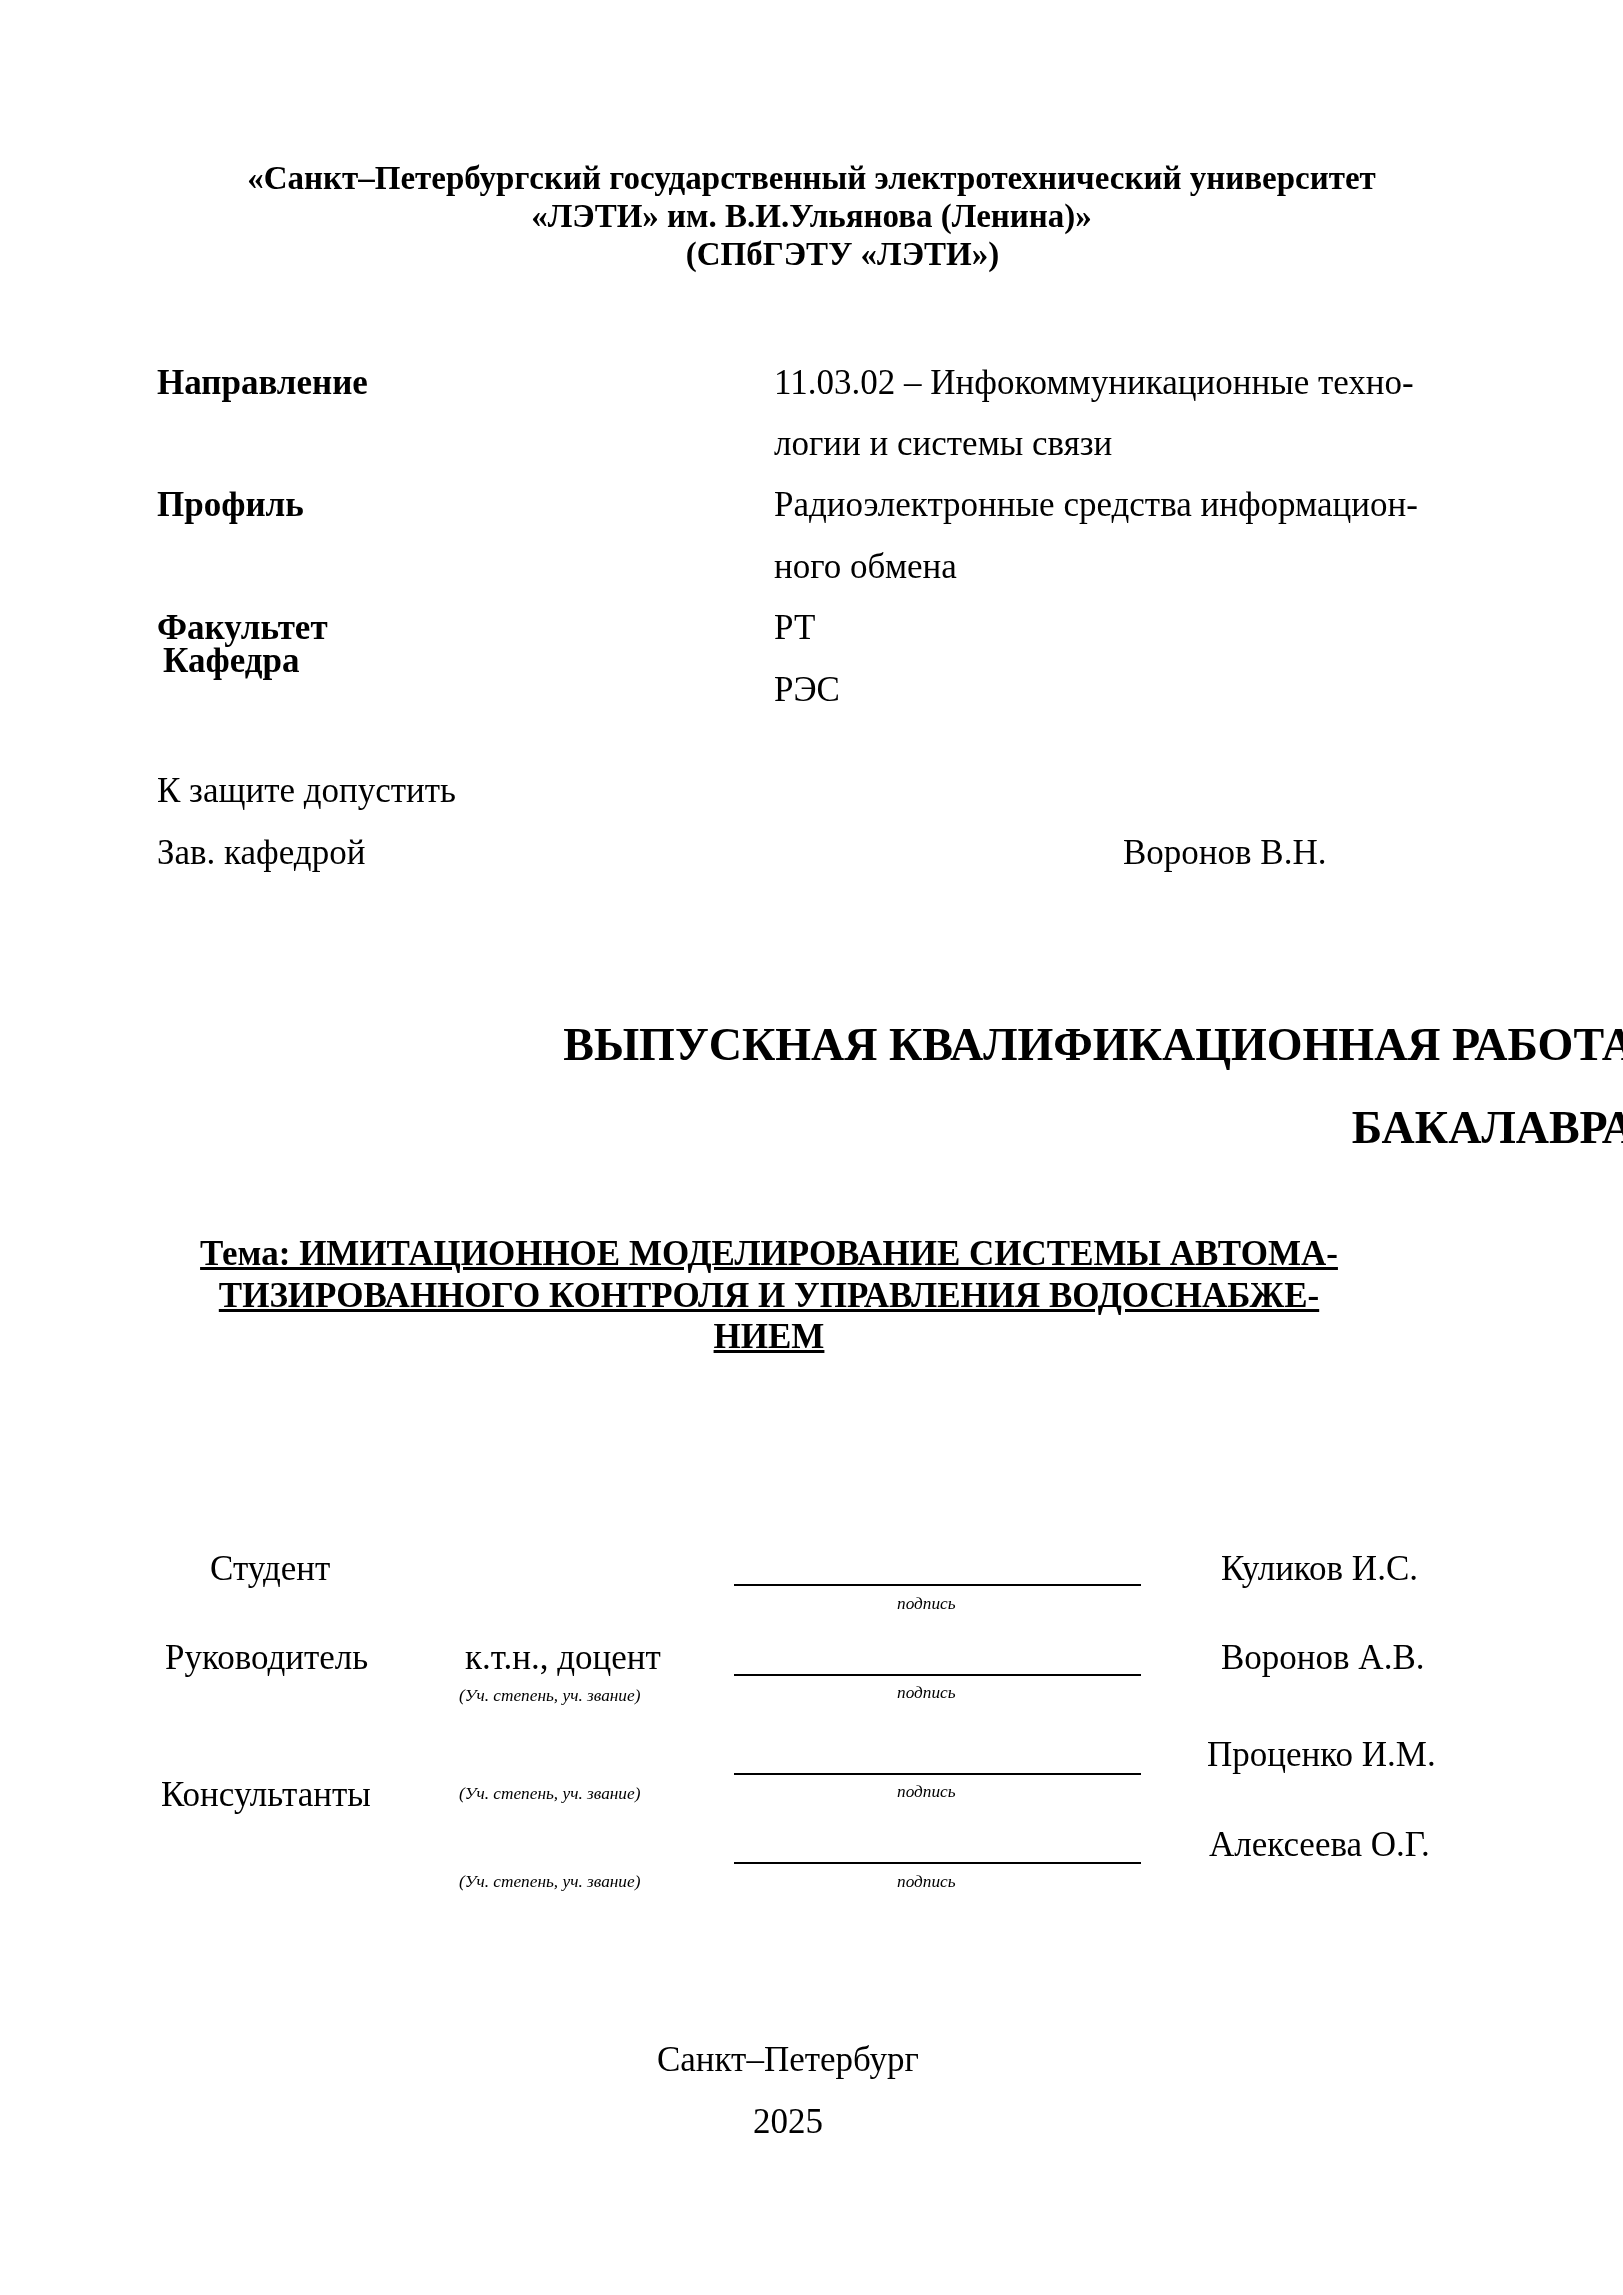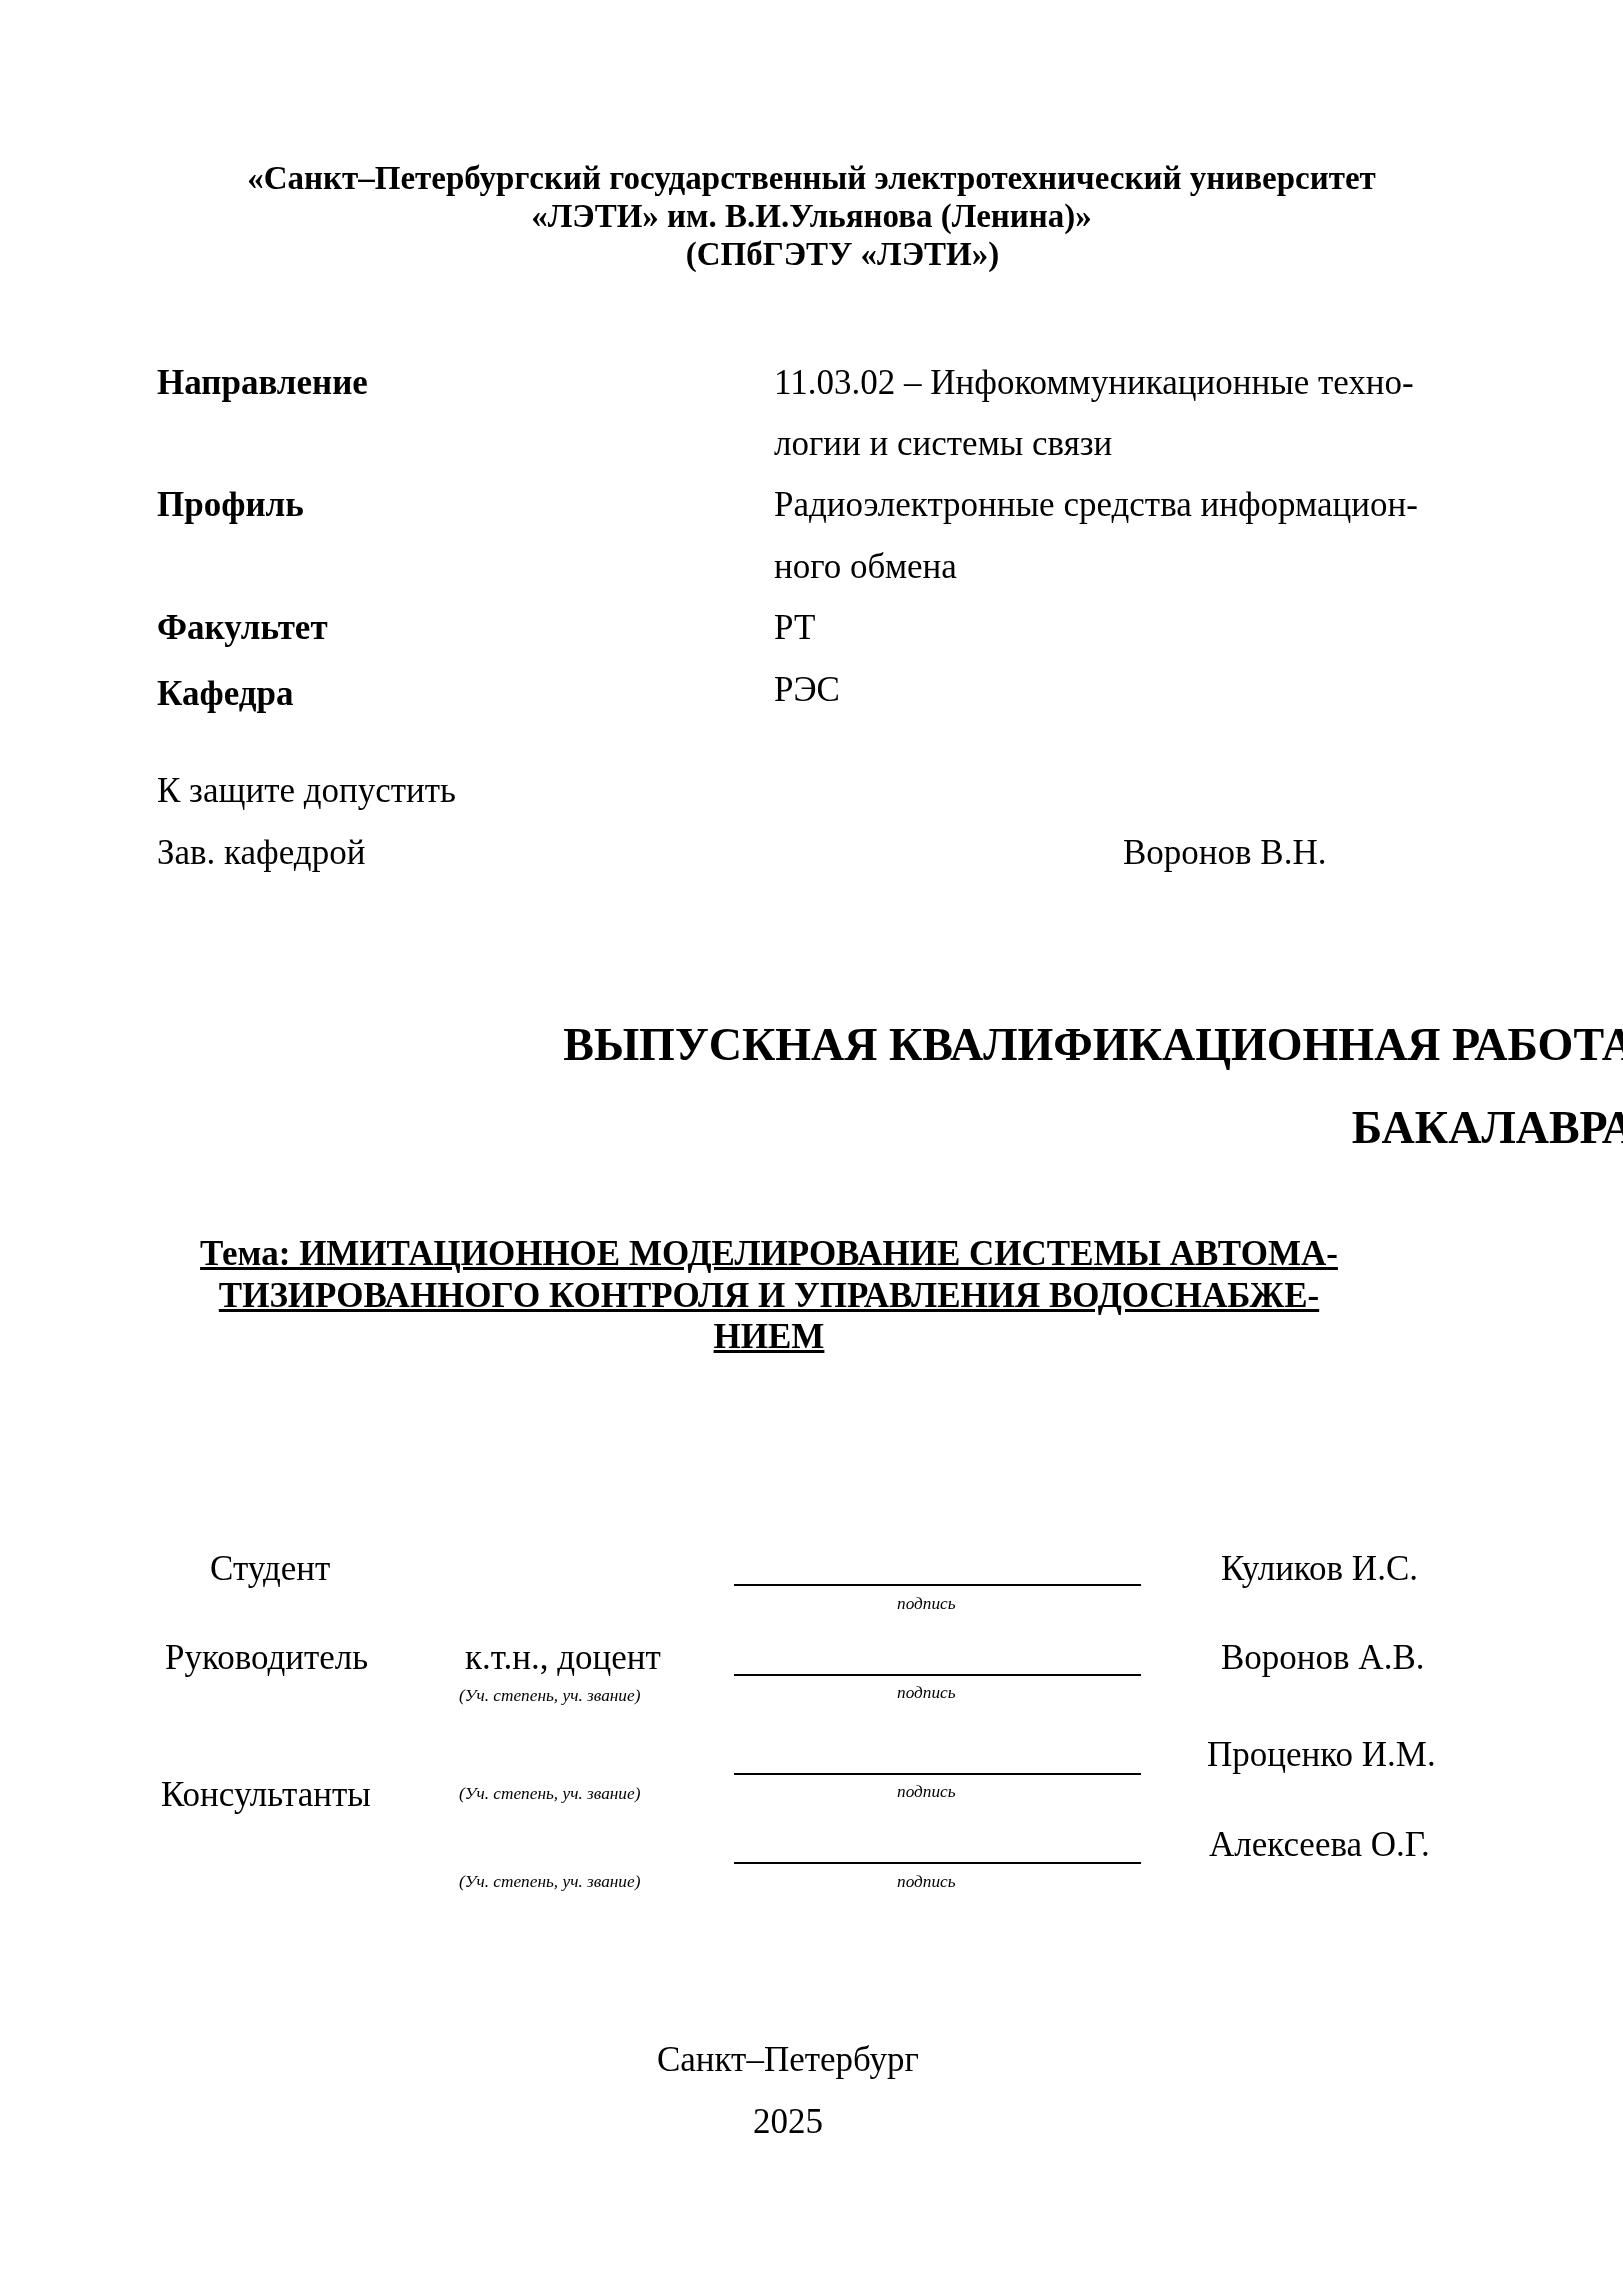--- a/index.html
+++ b/index.html
@@ -28,21 +28,21 @@
 <div class="abs val" style="top:363px;">11.03.02 – Инфокоммуникационные техно-</div>
 <div class="abs val" style="top:424px;">логии и системы связи</div>
 
 <div class="abs lbl" style="top:485px;">Профиль</div>
 <div class="abs val" style="top:485px;">Радиоэлектронные средства информацион-</div>
 <div class="abs val" style="top:547px;">ного обмена</div>
 
 <div class="abs lbl" style="top:608px;">Факультет</div>
 <div class="abs val" style="top:608px;">РТ</div>
 
-<div class="abs lbl" style="top:674px;">Кафедра</div>
+<div class="abs lbl" style="top:641px;margin-left:6px;">Кафедра</div>
 <div class="abs val" style="top:670px;">РЭС</div>
 
 <div class="abs it" style="top:771px; left:157px; font-size:35px;">К защите допустить</div>
 <div class="abs" style="top:833px; left:157px; font-size:35px;">Зав. кафедрой</div>
 <div class="abs" style="top:833px; left:1123px; font-size:35px;">Воронов В.Н.</div>
 
 <div class="abs title" style="top:1018px;">ВЫПУСКНАЯ КВАЛИФИКАЦИОННАЯ РАБОТА</div>
 <div class="abs title" style="top:1101px;">БАКАЛАВРА</div>
 
 <div class="abs topic" style="top:1234px;">Тема: ИМИТАЦИОННОЕ МОДЕЛИРОВАНИЕ СИСТЕМЫ АВТОМА-</div>

